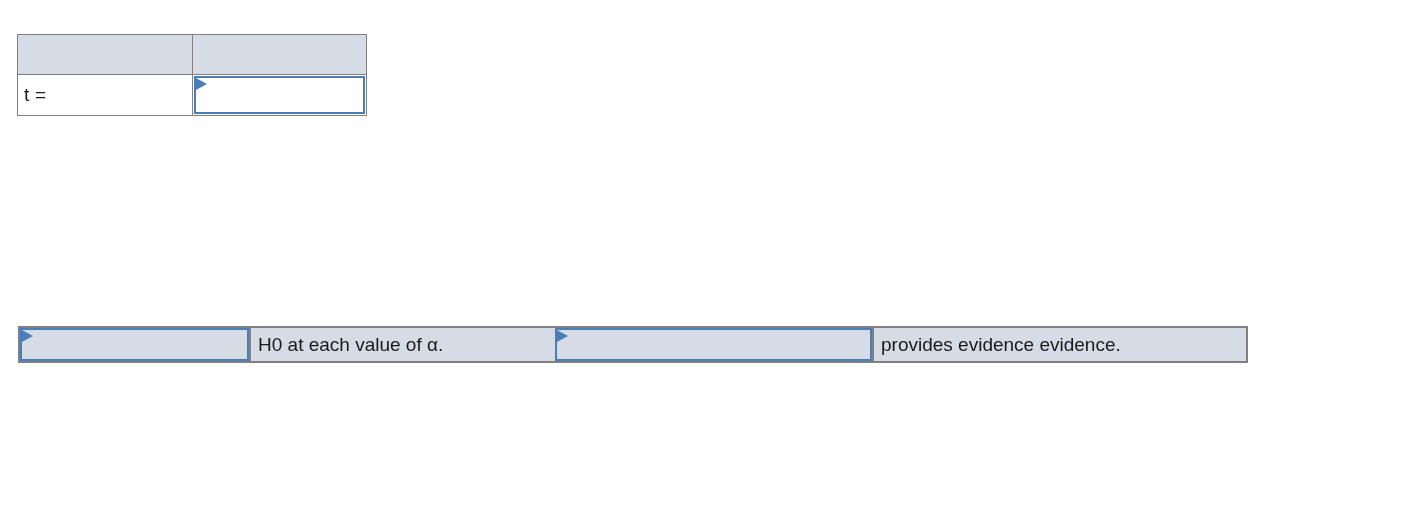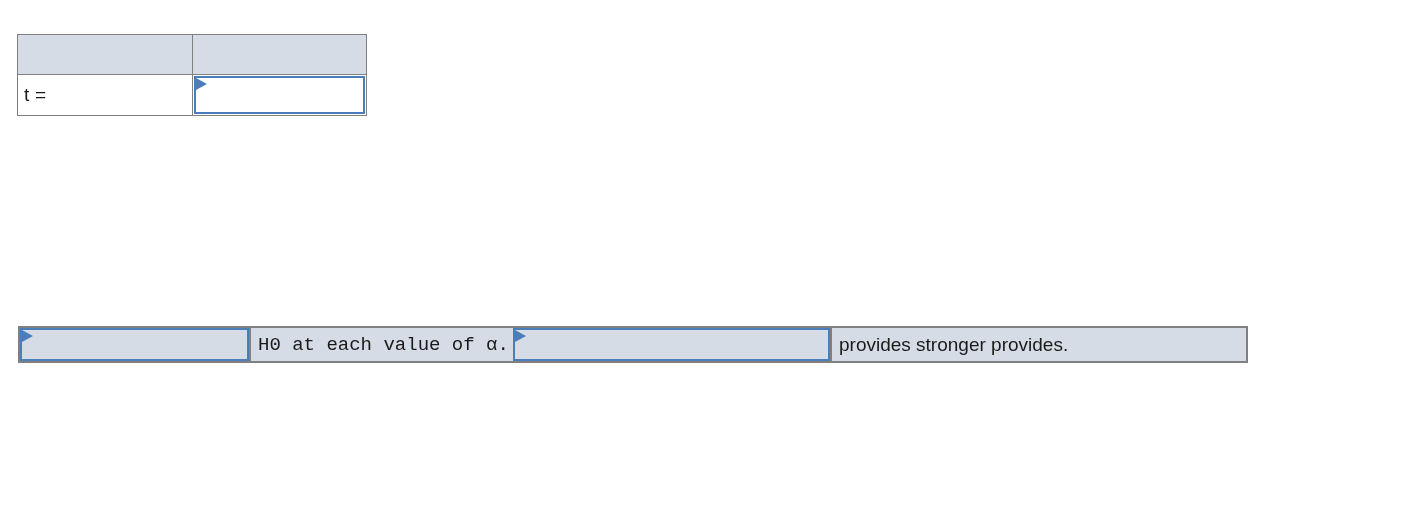--- a/index.html
+++ b/index.html
@@ -107,21 +107,21 @@
     align-items: center;
     font-size: 19px;
     color: #1a1a1a;
     white-space: nowrap;
     padding-left: 7px;
     padding-right: 7px;
     flex: 0 0 auto;
     border-left: 2px solid #808080;
     box-sizing: border-box;
   }
-  .text-1 { width: 264px; font-family: Liberation Mono, monospace; }
+  .text-1 { width: 306px; }
   .text-2 { flex: 1 1 auto; width: auto; }
 </style>
 </head>
 <body>
 
 <table class="answer-table">
   <colgroup>
     <col class="col-label">
     <col class="col-input">
   </colgroup>
@@ -148,15 +148,15 @@
   <div class="dd dd-1">
     <span class="tri-marker"></span>
   </div>
 
   <div class="bar-text text-1">H0 at each value of α.</div>
 
   <div class="dd dd-2">
     <span class="tri-marker"></span>
   </div>
 
-  <div class="bar-text text-2">provides stronger provides.</div>
+  <div class="bar-text text-2">provides evidence evidence.</div>
 
 </div>
 
 </body></html>

